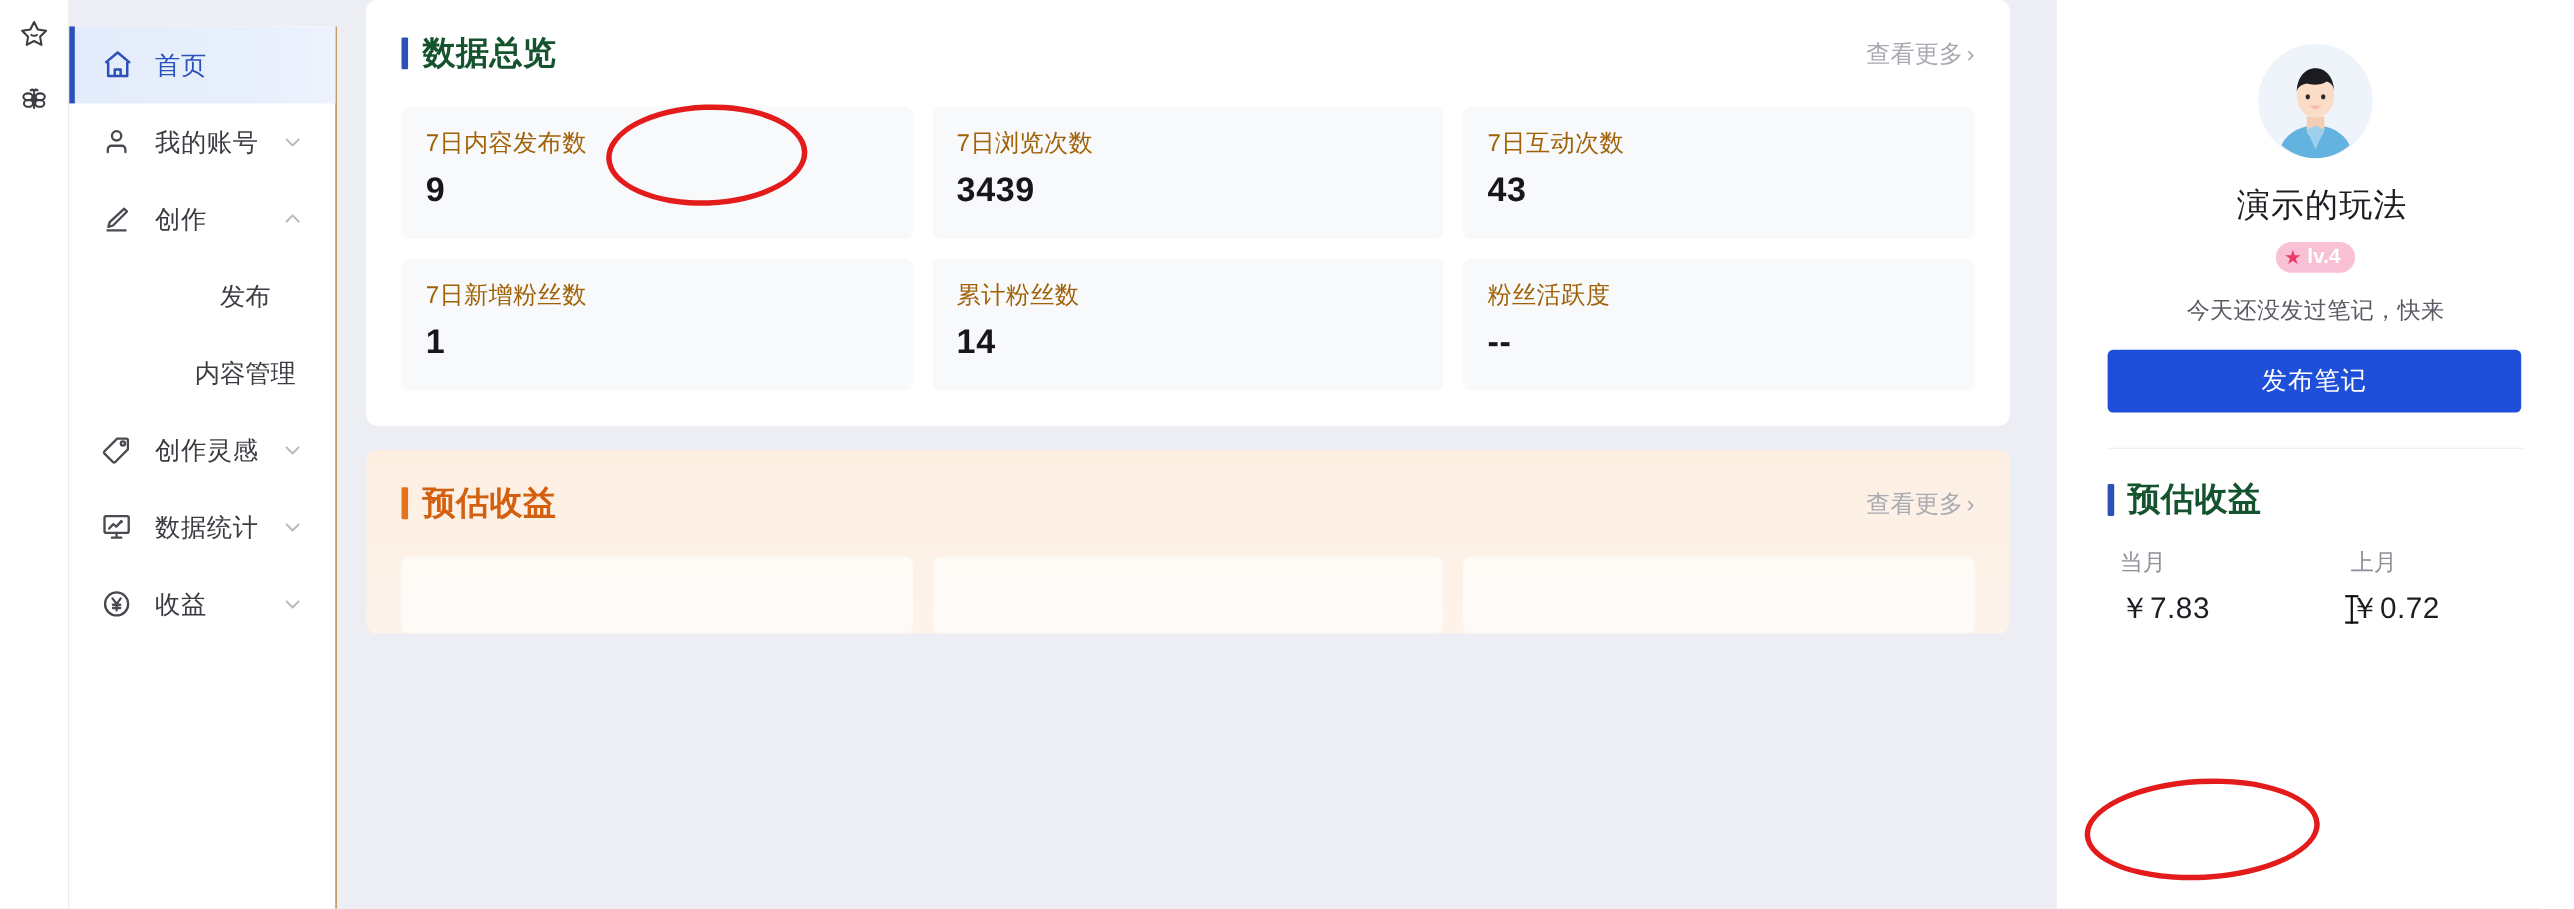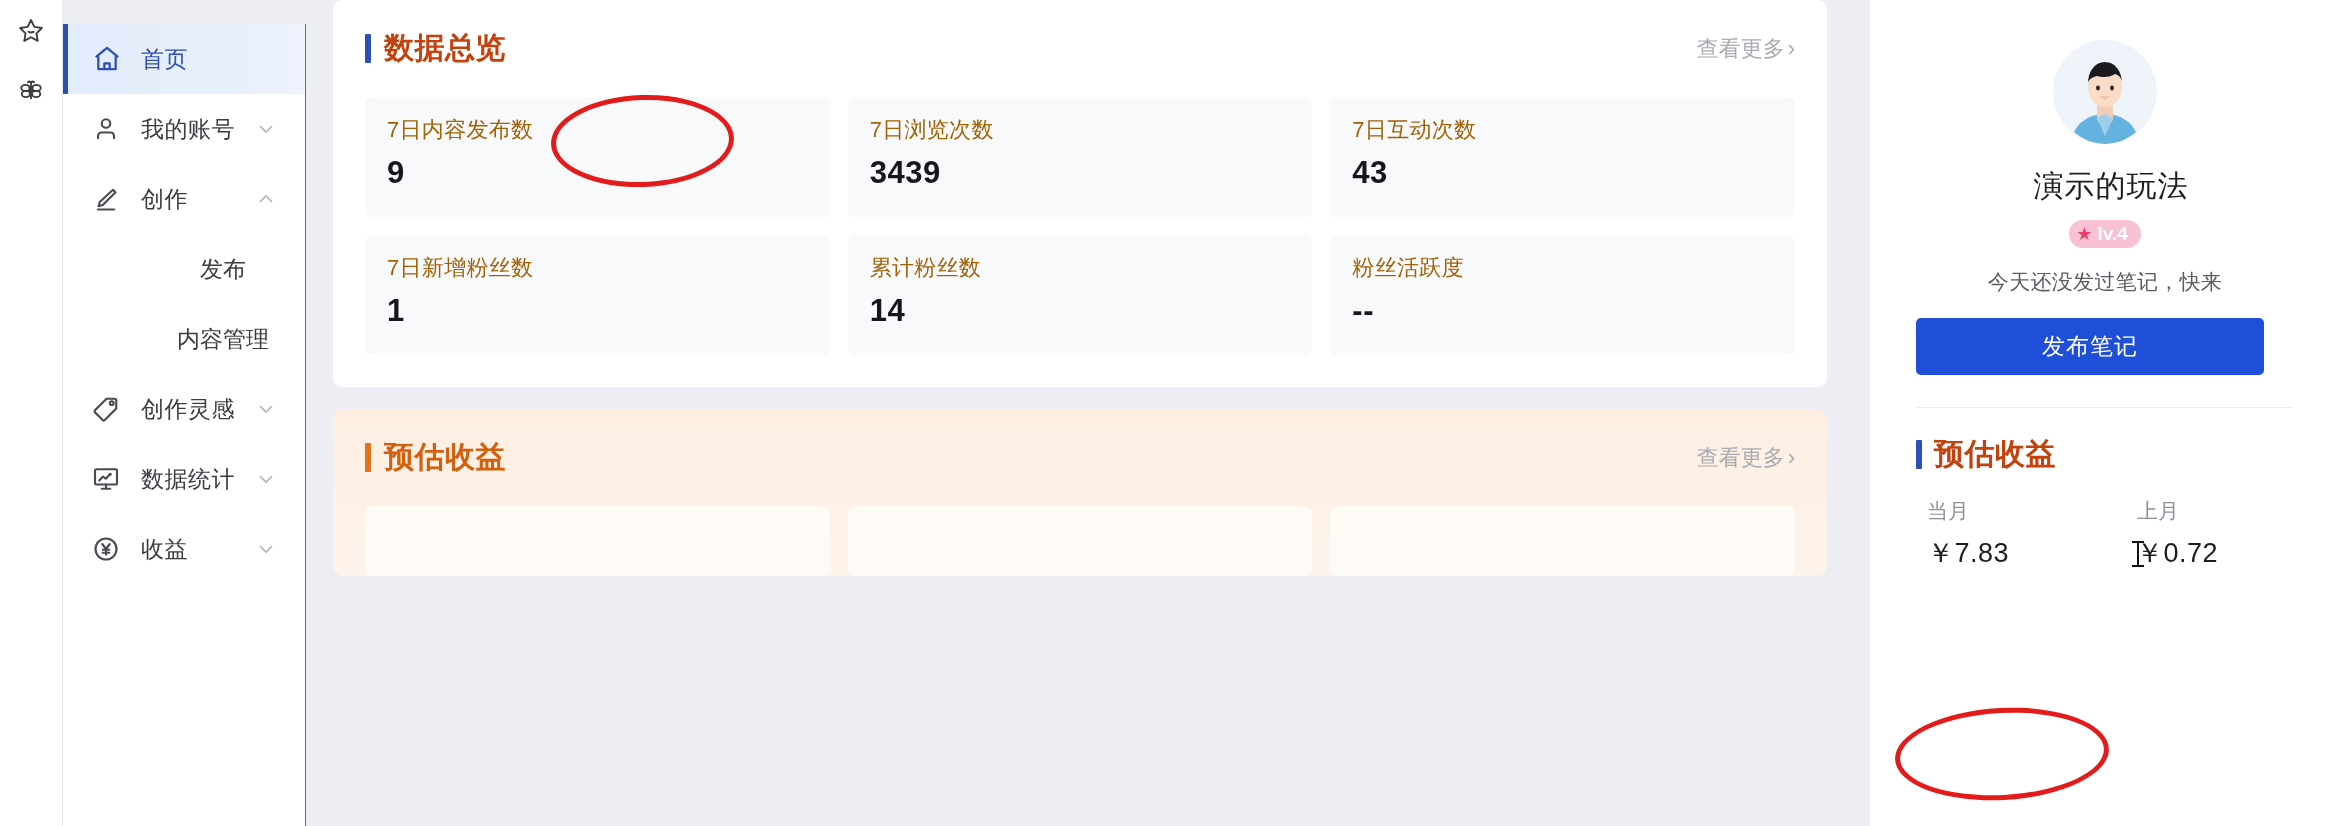--- a/index.html
+++ b/index.html
@@ -80,21 +80,21 @@
     margin-top: 0;
   }
 
   .panel-head {
     display:flex; align-items:center; justify-content:space-between;
     padding: 28px 32px 0 32px;
   }
   .panel-title { display:flex; align-items:center; gap:13px; }
   .title-bar { width:6px; height:29px; background:#2b50b8; border-radius:1px; }
   .title-bar.orange { background:#e2731a; }
-  .title-txt { font-size: 30px; font-weight: bold; color:#c2410c; letter-spacing:.5px; }
+  .title-txt { font-size: 30px; font-weight: bold; color:#14532d; letter-spacing:.5px; }
   .title-txt.orange { color:#d2600f; }
   .more {
     font-size: 22px; color:#a9abb3; display:flex; align-items:center; gap:3px; cursor:pointer;
   }
 
   .stat-grid {
     display:grid;
     grid-template-columns: repeat(3, 1fr);
     gap: 18px;
     padding: 28px 32px 32px 32px;
@@ -142,21 +142,21 @@
     display:inline-flex; align-items:center; gap:5px;
     margin-top: 13px;
     background:#f9c1d5; color:#fff;
     border-radius: 16px; padding: 3px 13px 3px 7px;
     font-size: 19px; font-weight:bold;
   }
   .lv-star { color:#ee3a6a; font-size:18px; line-height:1; }
   .tip { margin-top: 20px; font-size: 21px; color:#5a5b63; letter-spacing:.3px; }
   .pub-btn {
     margin: 22px 0 0 46px;
-    width: 348px; height: 57px;
+    width: 376px; height: 57px;
     background:#1f4ed8;
     color:#fff; font-size:23px;
     border: none; border-radius: 5px;
     display:flex; align-items:center; justify-content:center;
     cursor:pointer;
     letter-spacing:1px;
   }
   .divider { margin: 32px 46px 0 46px; height:1px; background:#ededf1; }
   .earn-head { display:flex; align-items:center; gap:12px; padding: 26px 0 0 46px; }
   .earn-row { display:flex; padding: 22px 0 0 57px; gap: 128px; }

